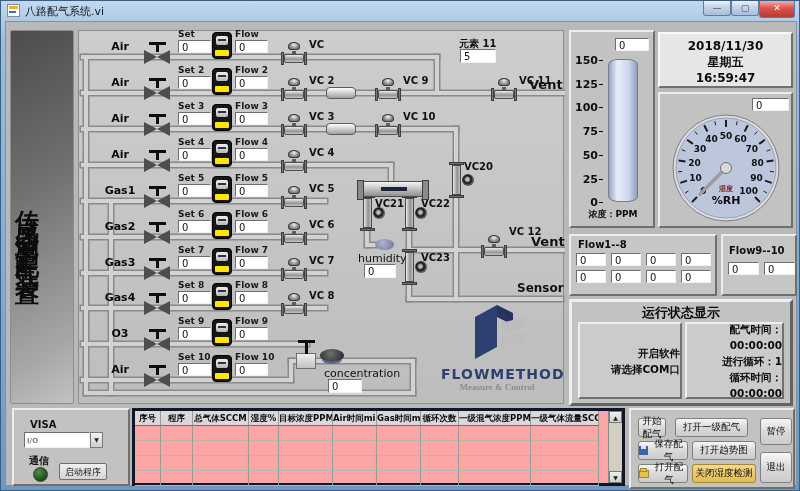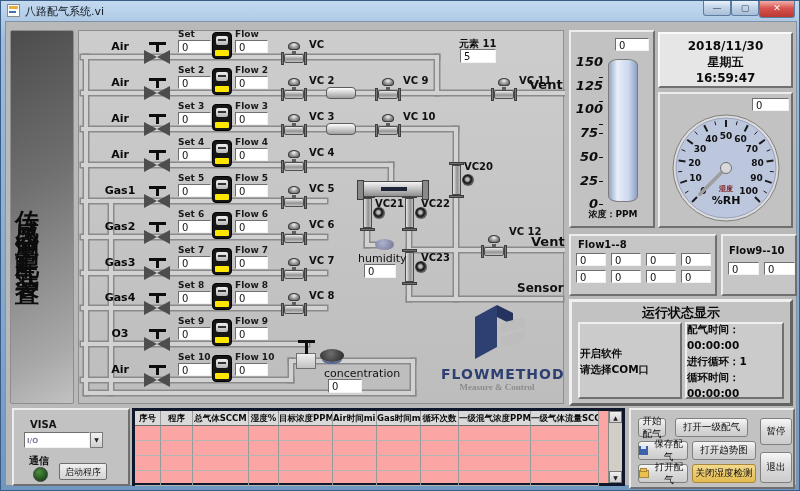--- a/index.html
+++ b/index.html
@@ -78,41 +78,41 @@
   .dark-ellipse{position:absolute;width:24px;height:13px;border-radius:50%;background:radial-gradient(circle at 45% 35%,#6e6e6e,#222);box-shadow:0 4px 0 -2px #56699c;z-index:3;}
   .tvalve{position:absolute;width:20px;height:16px;background:linear-gradient(180deg,#efefef,#c2c2c2);border:1px solid #6f6f6f;z-index:3;}
   .tvalve .tv-stem{position:absolute;left:8px;top:-11px;width:3px;height:11px;background:#0d0d0d;}
   .tvalve .tv-bar{position:absolute;left:1px;top:-14px;width:17px;height:3px;background:#0d0d0d;}
   
   .logo{position:absolute;left:362px;top:272px;width:112px;height:96px;text-align:center;z-index:3;}
   .logo-name{font-size:14px;font-weight:bold;color:#2e3f72;letter-spacing:1px;margin-top:1px;}
   .logo-tag{font-size:9px;font-weight:bold;color:#8c8c8c;font-family:"Liberation Serif","DejaVu Serif",serif;}
   
   .rpanel{position:absolute;background:#c2c2c2;border:2px solid;border-color:#ededed #6f6f6f #6f6f6f #ededed;}
-  .tscale-lbl{position:absolute;left:4px;width:28px;text-align:right;font-size:13px;font-weight:bold;color:#0d0d0d;font-style:italic;}
+  .tscale-lbl{position:absolute;left:4px;width:28px;text-align:right;font-size:11px;font-weight:bold;color:#0d0d0d;}
   .tscale-lbl::after{content:"";display:inline-block;width:4px;height:1px;background:#0d0d0d;vertical-align:3px;margin-left:1px;}
   .tank{position:absolute;left:37px;top:27px;width:30px;height:143px;border:1px solid #7c7c7c;border-radius:10px/6px;
         background:linear-gradient(90deg,#93a5c6,#e8eef9 30%,#ccd8ee 70%,#8ea1c3);}
   .tank-unit{position:absolute;left:4px;top:176px;width:76px;text-align:center;font-size:9px;font-weight:bold;color:#0d0d0d;}
   .clockbox{position:absolute;left:656px;top:30px;width:135px;height:56px;background:#e6e6e6;
             border:2px solid;border-color:#fafafa #707070 #707070 #fafafa;text-align:center;padding-top:4px;}
   .clockbox div{font-size:12px;font-weight:bold;color:#0b0b0b;line-height:16px;}
   .gauge-panel{left:656px;top:90px;width:135px;height:136px;}
   
   .flowpanel{position:absolute;background:#c6c6c6;border:2px solid;border-color:#ededed #6f6f6f #6f6f6f #ededed;}
   .fp-label{font-size:10px;font-weight:bold;color:#0d0d0d;}
   .fgrid{display:grid;grid-template-columns:repeat(4,30px);gap:4px 5px;margin:3px 0 0 5px;}
   .fgrid2{display:grid;grid-template-columns:repeat(2,31px);gap:5px;margin:6px 0 0 5px;}
   .fb{width:100%;height:13px;}
   
   .status-panel{position:absolute;left:567px;top:297px;width:224px;height:107px;background:#c2c2c2;
                 border:3px solid;border-color:#efefef #636363 #636363 #efefef;}
   .status-title{text-align:center;font-size:13px;font-weight:bold;color:#0a0a0a;margin-top:2px;}
   .status-box{position:absolute;background:#cbcbcb;border:2px solid;border-color:#eeeeee #707070 #707070 #eeeeee;
-              display:flex;flex-direction:column;justify-content:center;text-align:left;}
+              display:flex;flex-direction:column;justify-content:center;text-align:right;}
   .status-box div{font-size:10.5px;font-weight:bold;color:#0a0a0a;line-height:16px;}
   
   .visa-panel{position:absolute;left:10px;top:406px;width:118px;height:78px;background:#c2c2c2;
               border:2px solid;border-color:#ededed #6f6f6f #6f6f6f #ededed;}
   .visa-label{position:absolute;left:16px;top:9px;font-size:10px;font-weight:bold;color:#111;}
   .visa-combo{position:absolute;left:10px;top:22px;width:66px;height:16px;}
   .visa-io{position:absolute;left:2px;top:3px;font-size:7px;color:#8a7ba0;font-weight:bold;}
   .visa-dd{position:absolute;left:76px;top:22px;width:13px;height:16px;background:linear-gradient(180deg,#f2f2f2,#cfcfcf);
            border:1px solid #7a7a7a;font-size:6px;text-align:center;line-height:14px;color:#222;}
   .comm-label{position:absolute;left:15px;top:44px;font-size:10px;font-weight:bold;color:#111;}

